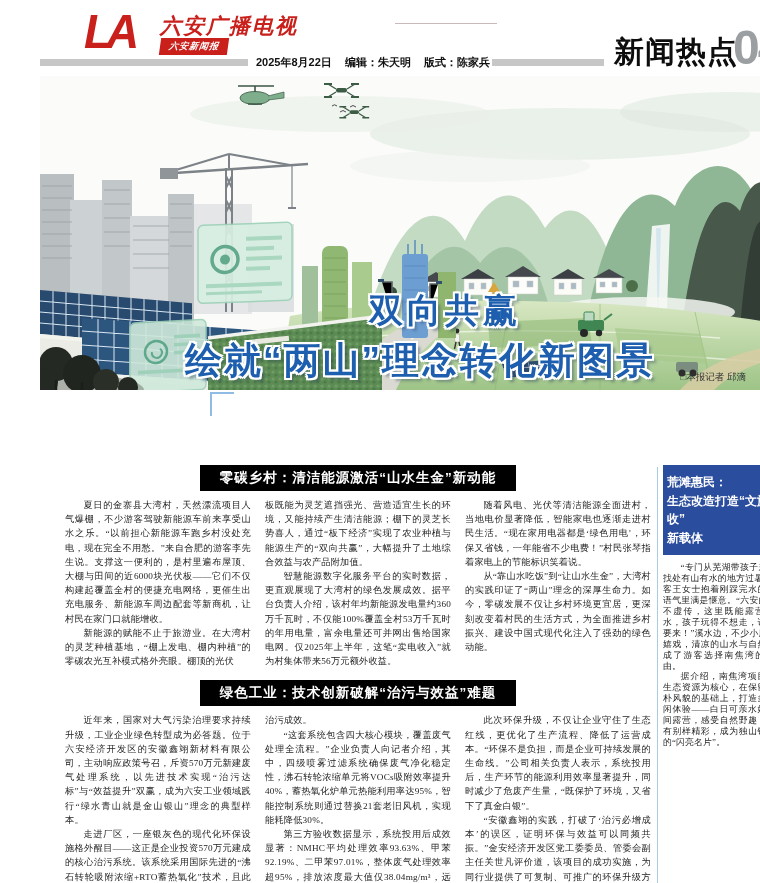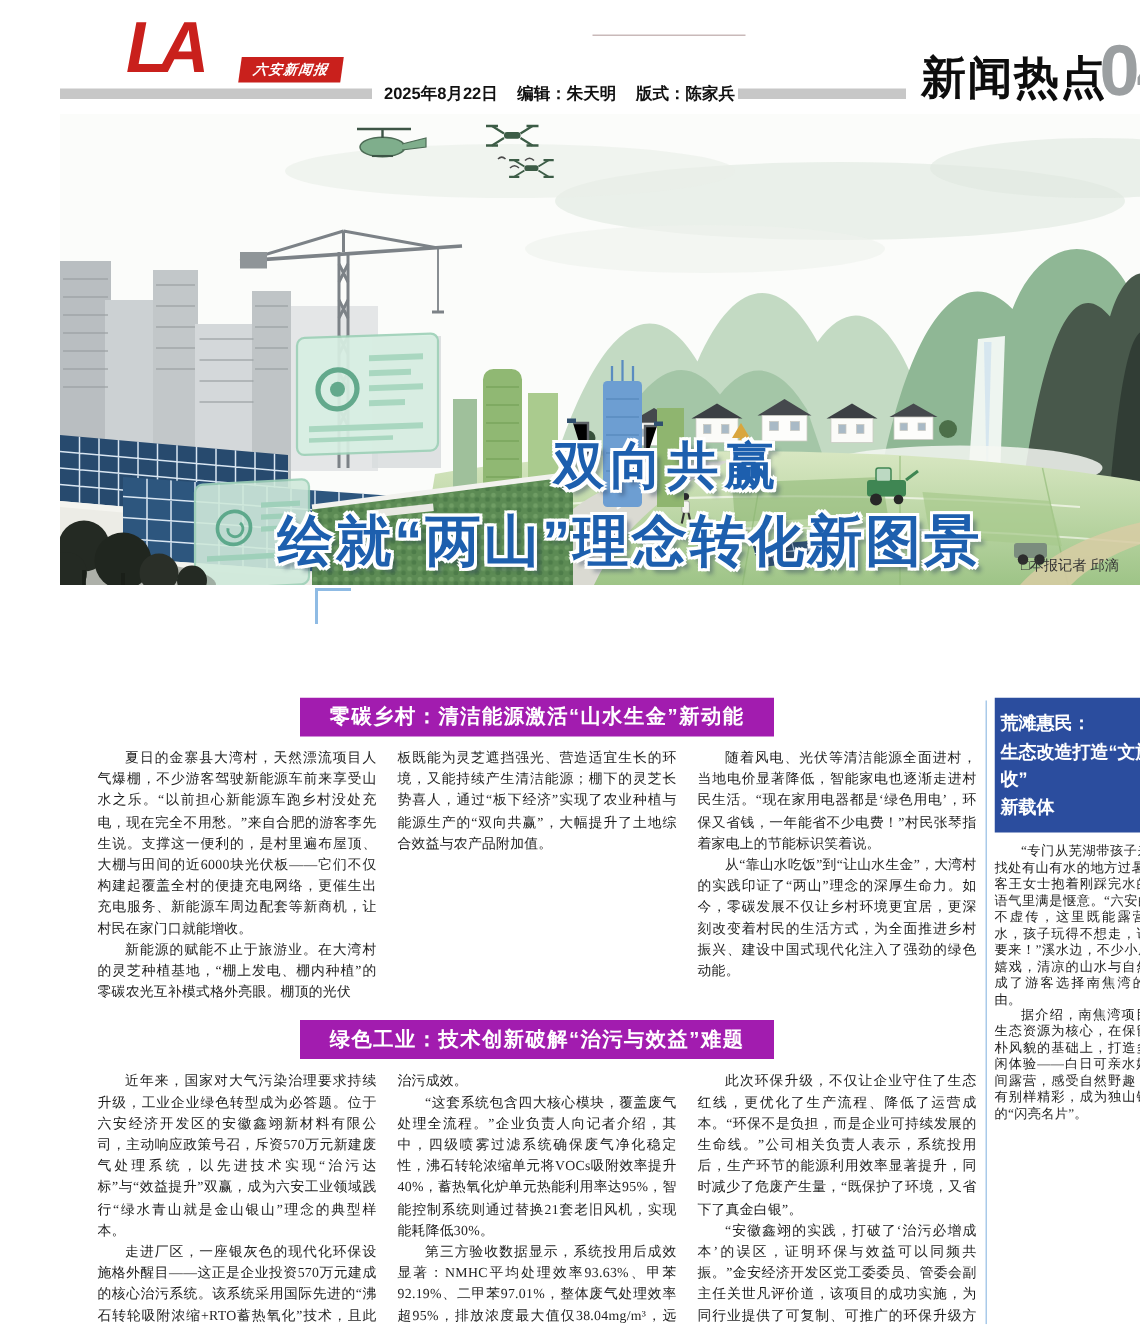--- a/index.html
+++ b/index.html
@@ -51,21 +51,21 @@
   .corner-br { position:absolute; right:16px; bottom:2px; width:24px; height:24px;
                border-right:2px solid #8fbbe4; border-bottom:2px solid #8fbbe4; }
 
   
   .content { position:relative; height:420px; display:flex; padding:2px 2px 0 25px; overflow:hidden; }
   .article { width:586px; overflow:hidden; }
   .v-rule { width:1px; background:#a9cae9; margin:2px 5px 0 6px; }
   .sidebar { flex:1; overflow:hidden; padding-right:3px; }
   .right-rule { position:absolute; right:2px; top:-15px; width:2px; height:118px; background:#a9cae9; }
 
-  .sec-bar { display:block; width:fit-content; margin:0 auto 7px; background:#a21caf; color:#fff;
+  .sec-bar { display:block; width:fit-content; margin:0 auto 7px; background:#000000; color:#fff;
              font-family:"Liberation Sans","DejaVu Sans",sans-serif; font-weight:bold; font-size:13.5px;
              padding:4px 20px; letter-spacing:1px; }
   .cols { display:flex; gap:14px; }
   .col { flex:1; min-width:0; }
   .col p, .sidebar-body p { font-size:9.2px; line-height:14.2px; text-align:justify; color:#1e1e1e;
            text-indent:2em; letter-spacing:.2px; }
   .col p.cont, .sidebar-body p.cont { text-indent:0; }
   section.s2 { margin-top:12px; }
 
   .sidebar-box { background:#2b4d9e; color:#fff; text-align:left; padding:8px 4px;
@@ -73,20 +73,21 @@
                  font-size:12px; line-height:1.55; margin-bottom:7px; }
   .sidebar-body p { font-size:8.8px; line-height:10.9px; }
 </style>
 </head>
 <body>
 
 <div class="page">
 
   <header class="masthead">
     <div class="monogram">LA</div>
+    <div class="logo-title">六安广播电视</div>
     <div class="logo-rule"></div>
     <div class="logo-sub">六安新闻报</div>
     <div class="bar b1"></div>
     <div class="dateline">
       <span>2025年8月22日</span>
       <span>编辑：朱天明</span>
       <span>版式：陈家兵</span>
     </div>
     <div class="bar b2"></div>
     <div class="sec-name">新闻热点</div>
@@ -328,20 +329,21 @@
     <div class="article">
       <section class="s1">
         <h2 class="sec-bar">零碳乡村：清洁能源激活“山水生金”新动能</h2>
         <div class="cols">
           <div class="col">
               <p>夏日的金寨县大湾村，天然漂流项目人气爆棚，不少游客驾驶新能源车前来享受山水之乐。“以前担心新能源车跑乡村没处充电，现在完全不用愁。”来自合肥的游客李先生说。支撑这一便利的，是村里遍布屋顶、大棚与田间的近6000块光伏板——它们不仅构建起覆盖全村的便捷充电网络，更催生出充电服务、新能源车周边配套等新商机，让村民在家门口就能增收。</p>
               <p>新能源的赋能不止于旅游业。在大湾村的灵芝种植基地，“棚上发电、棚内种植”的零碳农光互补模式格外亮眼。棚顶的光伏</p>
             </div>
           <div class="col">
               <p class="cont">板既能为灵芝遮挡强光、营造适宜生长的环境，又能持续产生清洁能源；棚下的灵芝长势喜人，通过“板下经济”实现了农业种植与能源生产的“双向共赢”，大幅提升了土地综合效益与农产品附加值。</p>
+              <p>智慧能源数字化服务平台的实时数据，更直观展现了大湾村的绿色发展成效。据平台负责人介绍，该村年均新能源发电量约360万千瓦时，不仅能100%覆盖全村53万千瓦时的年用电量，富余电量还可并网出售给国家电网。仅2025年上半年，这笔“卖电收入”就为村集体带来56万元额外收益。</p>
             </div>
           <div class="col">
               <p>随着风电、光伏等清洁能源全面进村，当地电价显著降低，智能家电也逐渐走进村民生活。“现在家用电器都是‘绿色用电’，环保又省钱，一年能省不少电费！”村民张琴指着家电上的节能标识笑着说。</p>
               <p>从“靠山水吃饭”到“让山水生金”，大湾村的实践印证了“两山”理念的深厚生命力。如今，零碳发展不仅让乡村环境更宜居，更深刻改变着村民的生活方式，为全面推进乡村振兴、建设中国式现代化注入了强劲的绿色动能。</p>
             </div>
         </div>
       </section>
       <section class="s2">
         <h2 class="sec-bar">绿色工业：技术创新破解“治污与效益”难题</h2>
         <div class="cols">

